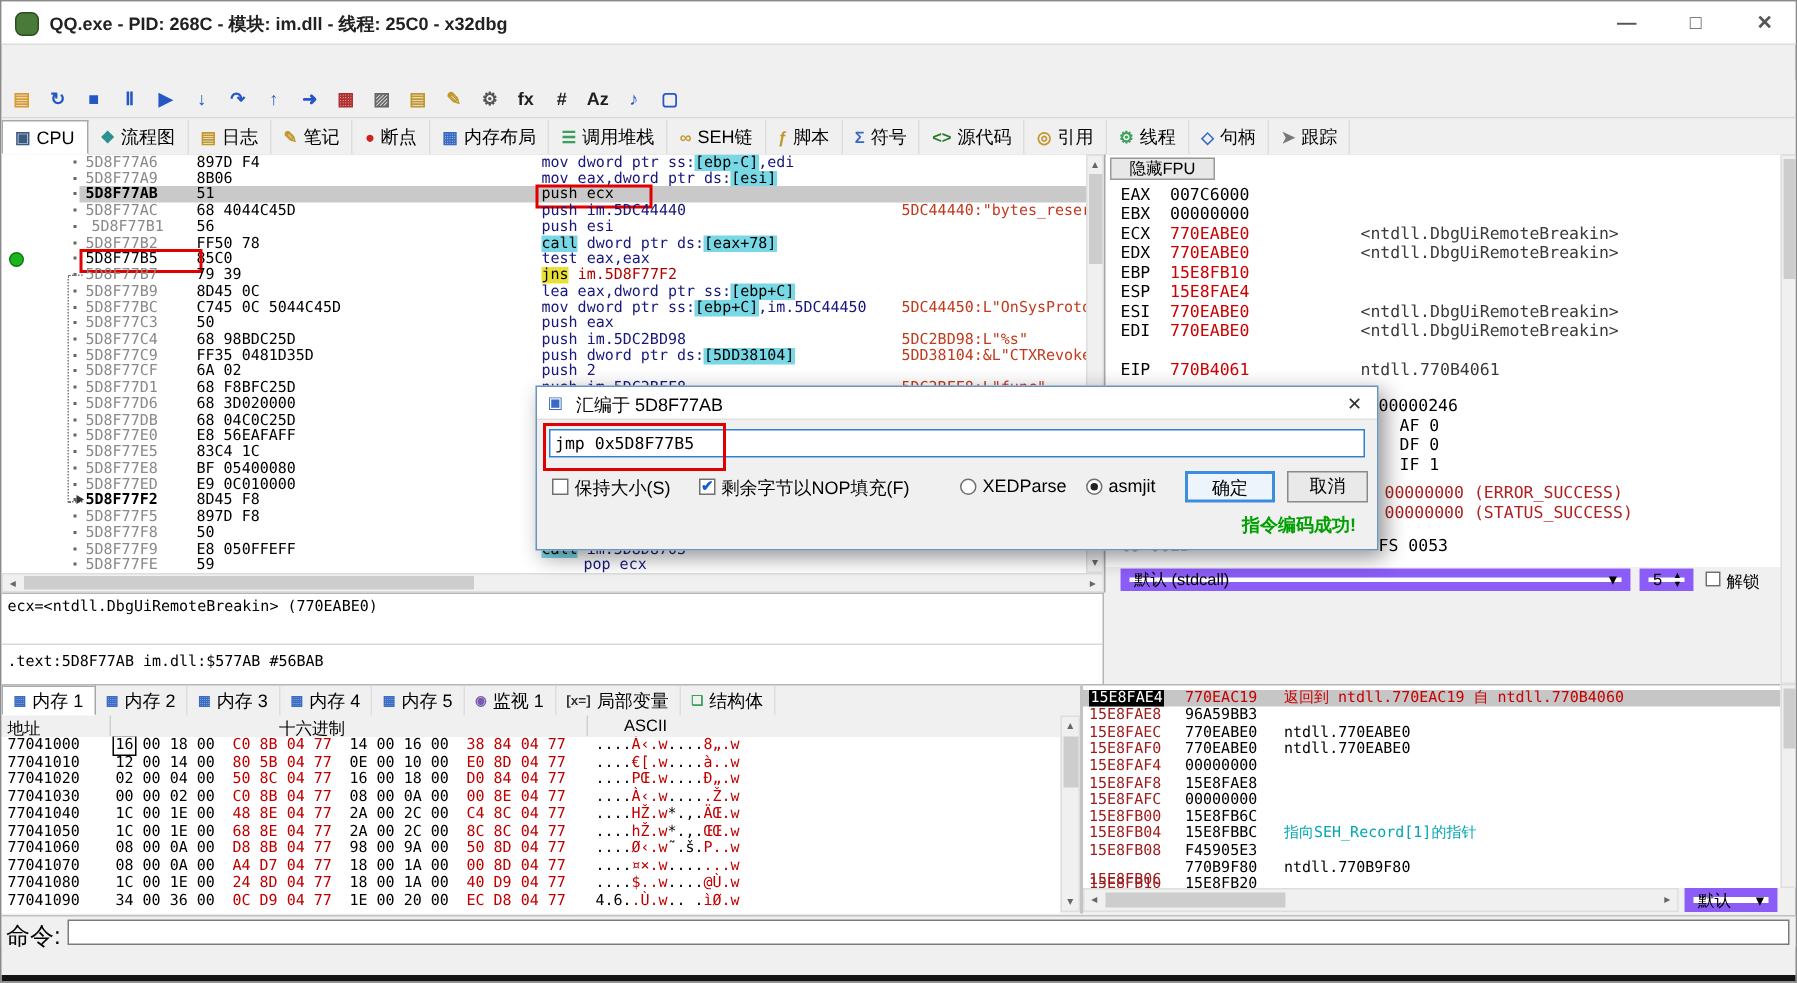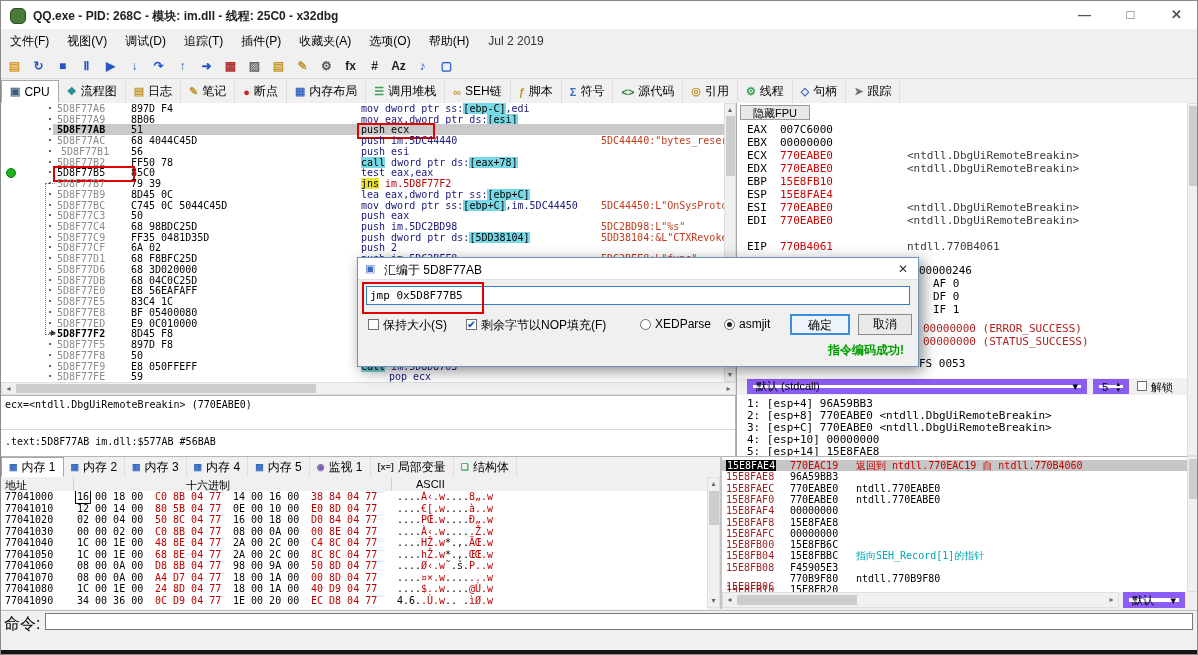--- a/index.html
+++ b/index.html
@@ -75,33 +75,20 @@
 <div id="app">
 
   <div id="titlebar" class="abs">
     <div class="abs bugicon"></div>
     <div class="abs wtitle">QQ.exe - PID: 268C - 模块: im.dll - 线程: 25C0 - x32dbg</div>
     <div class="abs wbtn" style="right:92px;">—</div>
     <div class="abs wbtn" style="right:46px;">□</div>
     <div class="abs wbtn" style="right:0;">✕</div>
   </div>
 
-  <div id="menubar">
-    <div id="menubar-items" style="display:flex;">
-        <div class="mitem">文件(F)</div>
-        <div class="mitem">视图(V)</div>
-        <div class="mitem">调试(D)</div>
-        <div class="mitem">追踪(T)</div>
-        <div class="mitem">插件(P)</div>
-        <div class="mitem">收藏夹(A)</div>
-        <div class="mitem">选项(O)</div>
-        <div class="mitem">帮助(H)</div>
-      </div>
-    <div class="builddate">Jul 2 2019</div>
-  </div>
 
   <div id="toolbar">
       <div class="tbtn">
         <span style="color: rgb(215, 155, 47);">▤</span>
       </div>
       <div class="tbtn">
         <span style="color: rgb(36, 87, 197);">↻</span>
       </div>
       <div class="tbtn">
         <span style="color: rgb(36, 87, 197);">■</span>
@@ -405,27 +392,20 @@
       <span>▾</span>
     </div>
     <div class="combo" style="position:absolute;left:356px;top:1px;width:36px;height:15px;">
       <span>5</span>
       <span style="font-size:7px;line-height:6px;text-align:center;">▴<br>▾</span>
     </div>
     <div style="position:absolute;left:400px;top:3px;width:10px;height:10px;background:#fff;border:1px solid #707070;box-sizing:border-box;"></div>
     <div style="position:absolute;left:414px;top:2px;font-size:11px;">解锁</div>
   </div>
 
-  <div id="args-area" class="abs">
-      <div class="m11" style="position: absolute; left: 10px; top: 3px; color: rgb(0, 0, 0);">1: [esp+4] 96A59BB3</div>
-      <div class="m11" style="position: absolute; left: 10px; top: 15px; color: rgb(0, 0, 0);">2: [esp+8] 770EABE0 &lt;ntdll.DbgUiRemoteBreakin&gt;</div>
-      <div class="m11" style="position: absolute; left: 10px; top: 27px; color: rgb(0, 0, 0);">3: [esp+C] 770EABE0 &lt;ntdll.DbgUiRemoteBreakin&gt;</div>
-      <div class="m11" style="position: absolute; left: 10px; top: 39px; color: rgb(0, 0, 0);">4: [esp+10] 00000000</div>
-      <div class="m11" style="position: absolute; left: 10px; top: 51px; color: rgb(0, 0, 0);">5: [esp+14] 15E8FAE8</div>
-    </div>
 
   <div class="abs sb" style="left:1186px;top:102px;width:12px;height:353px;">
     <div class="thumb" style="position:absolute;left:1px;top:2px;width:9px;height:80px;"></div>
   </div>
 
   <div id="bottom-tabs">
       <div class="btab active">
         <span class="tabicon" style="color: rgb(58, 107, 196); font-size: 9px;">▦</span>
         <span>内存 1</span>
       </div>

